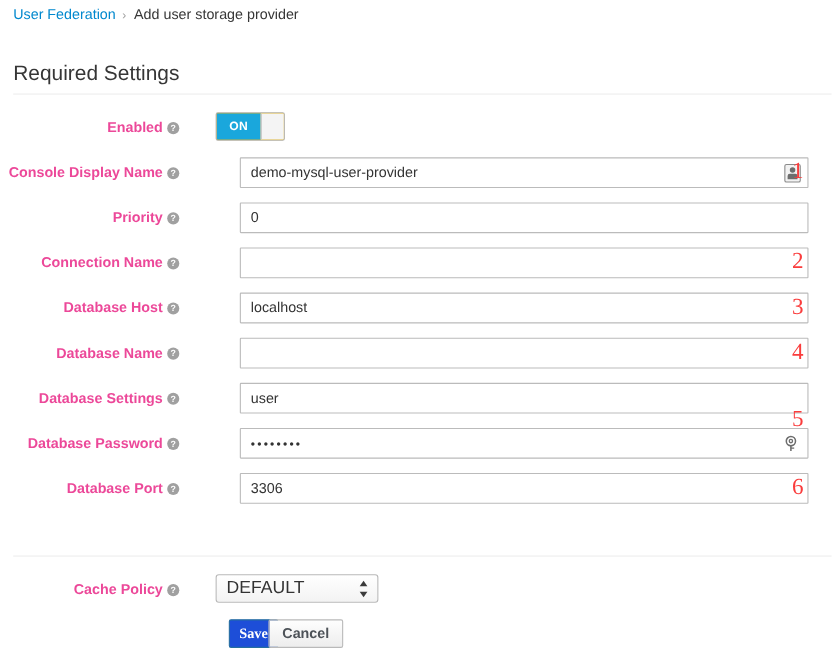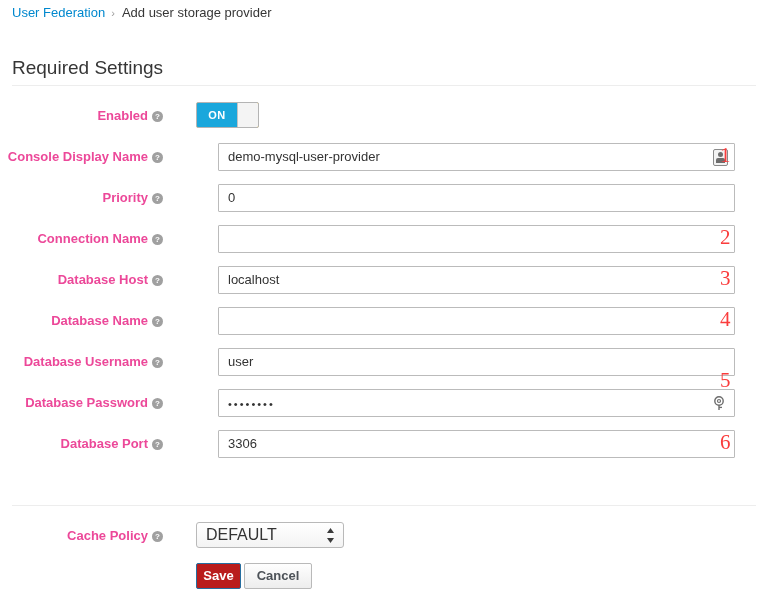--- a/index.html
+++ b/index.html
@@ -149,24 +149,25 @@
 
   
   .btn {
     position: absolute; top: 0; height: 26px;
     border-radius: 2px;
     font-size: 13px; font-weight: bold;
     line-height: 24px; text-align: center;
     cursor: pointer; white-space: nowrap;
   }
   .btn-save {
-    left: 196px; width: 45px;
-    background: #b91c1c;
+    left: 208px; width: 45px;
+    background: #1d4ed8;
     border: 1px solid #256ea0;
     color: #ffffff;
+    font-family: Liberation Serif, serif;
   }
   .btn-cancel {
     left: 244px; width: 68px;
     background: linear-gradient(#fefefe, #ededed);
     border: 1px solid #b9b9b9;
     color: #4d5258;
   }
 
   
   .annot {
@@ -234,21 +235,21 @@
 
   <div class="form-row" style="top:307px">
     <div class="row-label">Database Name</div>
     <div class="help-icon" style="left:152px">?</div>
     <div class="field-box">
       <span class="field-text"></span>
     </div>
   </div>
 
   <div class="form-row" style="top:348px">
-    <div class="row-label">Database Username</div>
+    <div class="row-label">Database Settings</div>
     <div class="help-icon" style="left:152px">?</div>
     <div class="field-box">
       <span class="field-text">user</span>
     </div>
   </div>
 
   <div class="form-row" style="top:389px">
     <div class="row-label">Database Password</div>
     <div class="help-icon" style="left:152px">?</div>
     <div class="field-box">

